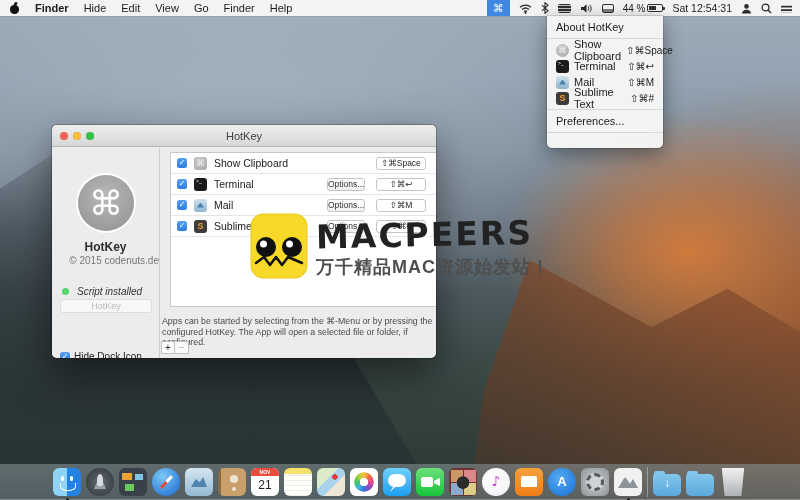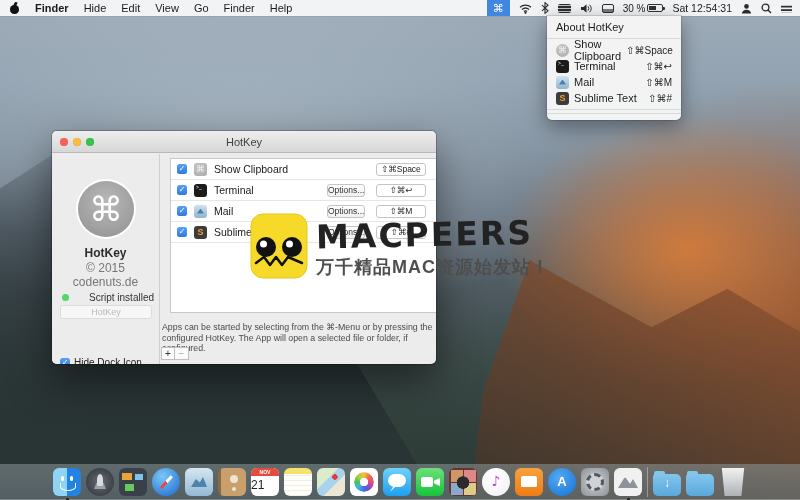--- a/index.html
+++ b/index.html
@@ -45,53 +45,53 @@
     background-image:linear-gradient(0deg, rgba(255,255,255,.7) 1px, transparent 1px); background-size:3px 3px; background-position:1px 2px; }
   .disp-ic { width:12px; height:9px; border:1px solid #2e2e2e; border-radius:2px; background:linear-gradient(180deg,transparent 55%, rgba(46,46,46,.6) 55%); }
   .batt-txt { font-size:10px; margin-right:2px; }
   .battery { width:16px; height:8px; border:1px solid #333; border-radius:2px; position:relative; }
   .battery i { position:absolute; left:1px; top:1px; bottom:1px; width:44%; background:#333; }
   .battery:after { content:""; position:absolute; right:-3px; top:2px; width:2px; height:3px; background:#333; border-radius:0 1px 1px 0; }
   .clock { font-size:10.5px; }
   .nc-ic { width:11px; height:9px; background:linear-gradient(0deg,#2e2e2e 1.5px, transparent 1.5px); background-size:11px 3.5px; }
 
   
-  .dropdown { position:absolute; left:547px; top:16px; width:134px; z-index:7;
-    background:rgba(246,246,246,.97); border-radius:0 0 5px 5px; padding:3px 0 3px;
+  .dropdown { position:absolute; left:547px; top:16px; width:116px; z-index:7;
+    background:rgba(246,246,246,.97); border-radius:0 0 5px 5px; padding:3px 0 12px;
     box-shadow:0 6px 20px rgba(0,0,0,.4), 0 0 0 1px rgba(0,0,0,.12); font-size:11px; color:#1d1d1d; }
   .dd-item { height:16px; display:flex; align-items:center; padding:0 9px; gap:5px; }
   .dd-item .grow { flex:1; }
   .dd-sep { height:1px; background:#d8d8d8; margin:3px 0; }
   .dd-short { color:#1d1d1d; font-size:10px; white-space:nowrap; }
   .dd-ic { width:13px; height:13px; border-radius:3px; flex:0 0 13px; position:relative; }
   .ic-clip { background:radial-gradient(circle at 40% 35%, #c9c9c9,#a8a8a8); border-radius:50%; color:#eee; font-size:9px; line-height:13px; text-align:center; }
   .ic-term { background:#1b1b1b; color:#fff; font-size:5px; line-height:6px; padding-left:2px; }
   .ic-mail { background:linear-gradient(180deg,#cfe2ee,#8fb5cf); }
   .ic-mail:after { content:""; position:absolute; left:3px; top:4px; width:7px; height:5px; background:#4a7fa8; clip-path:polygon(0 100%,50% 0,100% 100%); }
   .ic-subl { background:#3c3c3c; color:#f29d35; font-size:9px; font-weight:bold; line-height:13px; text-align:center; }
 
   
-  .window { position:absolute; left:52px; top:131px; width:384px; height:233px; z-index:2;
+  .window { position:absolute; left:52px; top:125px; width:384px; height:233px; z-index:2;
     border-radius:5px; background:#ececec; box-shadow:0 16px 42px rgba(0,0,0,.5), 0 0 0 1px rgba(0,0,0,.22); }
   .titlebar { height:22px; background:linear-gradient(180deg,#eeeeee,#d7d7d7); border-bottom:1px solid #b8b8b8;
     border-radius:5px 5px 0 0; position:relative; display:flex; align-items:center; justify-content:center; }
   .title { font-size:11px; color:#404040; }
   .lights { position:absolute; left:8px; top:7px; display:flex; gap:5px; }
   .light { width:8px; height:8px; border-radius:50%; }
   .l-close { background:#fc605c; box-shadow:inset 0 0 1px rgba(0,0,0,.3); }
   .l-min { background:#fdbc40; box-shadow:inset 0 0 1px rgba(0,0,0,.3); }
   .l-zoom { background:#34c648; box-shadow:inset 0 0 1px rgba(0,0,0,.3); }
   .win-body { position:absolute; top:23px; bottom:0; left:0; right:0; border-radius:0 0 5px 5px; overflow:hidden; }
   .sidebar { position:absolute; left:0; top:0; bottom:0; width:108px; background:#ececec; border-right:1px solid #cfcfcf; }
   .avatar { position:absolute; left:26px; top:27px; width:56px; height:56px; border-radius:50%;
     background:radial-gradient(circle at 50% 38%, #b9b9b9, #909090); color:#fff; font-size:34px; line-height:56px; text-align:center;
     font-family:"DejaVu Sans",sans-serif; box-shadow:0 0 0 2px #fff, 0 1px 2px rgba(0,0,0,.2); }
   .sb-app { position:absolute; top:92px; left:0; right:0; text-align:center; font-size:12px; font-weight:bold; color:#2e2e2e; }
-  .sb-copy { position:absolute; top:107px; left:0; right:0; text-align:center; font-size:12px; color:#777; }
-  .sb-script { position:absolute; top:138px; left:10px; display:flex; align-items:center; gap:20px; font-size:10px; color:#333; }
+  .sb-copy { position:absolute; top:107px; left:0; right:0; text-align:right; font-size:10px; color:#777; }
+  .sb-script { position:absolute; top:138px; left:10px; display:flex; align-items:center; gap:8px; font-size:10px; color:#333;font-style:italic; }
   .dot-green { width:7px; height:7px; border-radius:50%; background:#53d769; }
   .btn-install { position:absolute; top:151px; left:8px; width:92px; height:14px; border:1px solid #dcdcdc; border-radius:3px;
     background:#f7f7f7; color:#b9b9b9; font-size:9px; text-align:center; line-height:12px; }
   .sb-check { position:absolute; left:8px; display:flex; align-items:center; gap:4px; font-size:10px; color:#222; }
   .sb-check.c1 { top:203px; }
   .checkbox { width:10px; height:10px; border-radius:2.5px; background:linear-gradient(180deg,#58a1f2,#2f7ae0);
     color:#fff; font-size:8px; line-height:10px; text-align:center; flex:0 0 10px; }
   .content { position:absolute; left:109px; top:0; right:0; bottom:0; }
   .listbox { position:absolute; left:9px; top:4px; width:278px; height:155px; background:#fff; border:1px solid #c8c8c8; }
   .hk-row { height:21px; display:flex; align-items:center; gap:7px; padding:0 6px; border-bottom:1px solid #e6e6e6; position:relative; }
@@ -130,21 +130,21 @@
   .icon-mission-control { background:#3a4049; background-image:linear-gradient(#e8a33b,#e8a33b),linear-gradient(#7ec3e8,#7ec3e8),linear-gradient(#67c95e,#67c95e);
     background-size:10px 7px,8px 6px,9px 7px; background-position:3px 5px,16px 6px,6px 16px; background-repeat:no-repeat; }
   .icon-safari { background:radial-gradient(circle at 38% 30%, #7cc8f5,#1a66cf); border-radius:50%; }
   .icon-safari:after { content:""; position:absolute; left:13px; top:6px; width:2.5px; height:16px; background:linear-gradient(180deg,#fff 50%,#e64b3c 50%); transform:rotate(42deg); }
   .icon-mail { background:linear-gradient(180deg,#d5e6f0,#93b9d3); }
   .icon-mail:after { content:""; position:absolute; left:6px; top:9px; width:16px; height:10px; background:#4f83ad; clip-path:polygon(0 100%,30% 20%,55% 55%,75% 0,100% 100%); }
   .icon-contacts { background:linear-gradient(90deg,#8a6a42 12%,#c9a06c 12%); }
   .icon-contacts:after { content:""; position:absolute; left:12px; top:7px; width:8px; height:8px; border-radius:50%; background:#efe3d2; box-shadow:0 10px 0 -2px #efe3d2; }
   .icon-calendar { background:#fff; overflow:hidden; }
   .cal-month { display:block; height:8px; background:#e64b3c; color:#fff; font-size:5px; line-height:8px; text-align:center; font-weight:bold; }
-  .cal-day { display:block; font-size:12px; color:#222; text-align:left; line-height:19px; }
+  .cal-day { display:block; font-size:12px; color:#222; text-align:center; line-height:19px; }
   .icon-notes { background:linear-gradient(180deg,#f5e26b 22%,#fffef7 22%);
     background-image:linear-gradient(180deg,#f5e26b 22%,transparent 22%),repeating-linear-gradient(0deg,#eee 0 1px,#fffef7 1px 5px); }
   .icon-maps { background:linear-gradient(135deg,#dcecc9 0 38%,#a9d3ec 38% 62%,#ece7d4 62%),radial-gradient(circle at 64% 32%,#e53935 0 2.5px,transparent 3px); background-blend-mode:normal;
     background-image:radial-gradient(circle at 64% 32%,#e53935 0 2.5px,transparent 3px),linear-gradient(135deg,#dcecc9 0 38%,#a9d3ec 38% 62%,#ece7d4 62%); }
   .icon-photos { background:#fff; }
   .icon-photos:after { content:""; position:absolute; left:4px; top:4px; width:20px; height:20px; border-radius:50%;
     background:conic-gradient(#f5c242,#ef6c3b,#e6498a,#8e4bbf,#3b6fe0,#3bb8e0,#43c45f,#a8d33b,#f5c242); -webkit-mask:radial-gradient(circle,transparent 0 4px,#000 4.5px); mask:radial-gradient(circle,transparent 0 4px,#000 4.5px); }
   .icon-messages { background:linear-gradient(180deg,#6fd1fa,#1d9ff0); }
   .icon-messages:after { content:""; position:absolute; left:5px; top:6px; width:18px; height:13px; background:#fff; border-radius:7px; }
   .icon-messages:before { content:""; position:absolute; left:7px; bottom:4px; width:5px; height:5px; background:#fff; clip-path:polygon(0 100%,100% 0,60% 0); z-index:1; }
@@ -210,21 +210,21 @@
       <span class="status-item">
         <svg width="13" height="11" viewBox="0 0 13 11">
             <polygon points="1,4 3.5,4 6.5,1.2 6.5,9.8 3.5,7 1,7" fill="#2b2b2b"></polygon>
             <path d="M8 3.4 A3.4 3.4 0 0 1 8 7.6 M9.6 1.8 A5.6 5.6 0 0 1 9.6 9.2" fill="none" stroke="#2b2b2b" stroke-width="1"></path>
           </svg>
       </span>
       <span class="status-item">
           <span class="disp-ic"></span>
         </span>
       <span class="status-item">
-        <span class="batt-txt">30 %</span>
+        <span class="batt-txt">44 %</span>
         <span class="battery">
             <i></i>
           </span>
       </span>
       <span class="status-item clock">Sat 12:54:31</span>
       <span class="status-item">
         <svg width="11" height="11" viewBox="0 0 11 11">
             <circle cx="5.5" cy="3.4" r="2.3" fill="#2b2b2b"></circle>
             <path d="M0.8 10.5 A4.8 4.8 0 0 1 10.2 10.5 Z" fill="#2b2b2b"></path>
           </svg>
@@ -339,20 +339,23 @@
       <span class="dd-ic ic-mail"></span>
       <span class="grow">Mail</span>
       <span class="dd-short">⇧⌘M</span>
     </div>
     <div class="dd-item">
       <span class="dd-ic ic-subl">S</span>
       <span class="grow">Sublime Text</span>
       <span class="dd-short">⇧⌘#</span>
     </div>
     <div class="dd-sep"></div>
+    <div class="dd-item">
+        <span class="grow">Preferences...</span>
+      </div>
     <div class="dd-sep"></div>
   </div>
 
   <div class="dock" id="dock">
       <div class="dock-item icon-finder">
         <span class="run-dot"></span>
       </div>
       <div class="dock-item icon-launchpad"></div>
       <div class="dock-item icon-mission-control"></div>
       <div class="dock-item icon-safari"></div>

